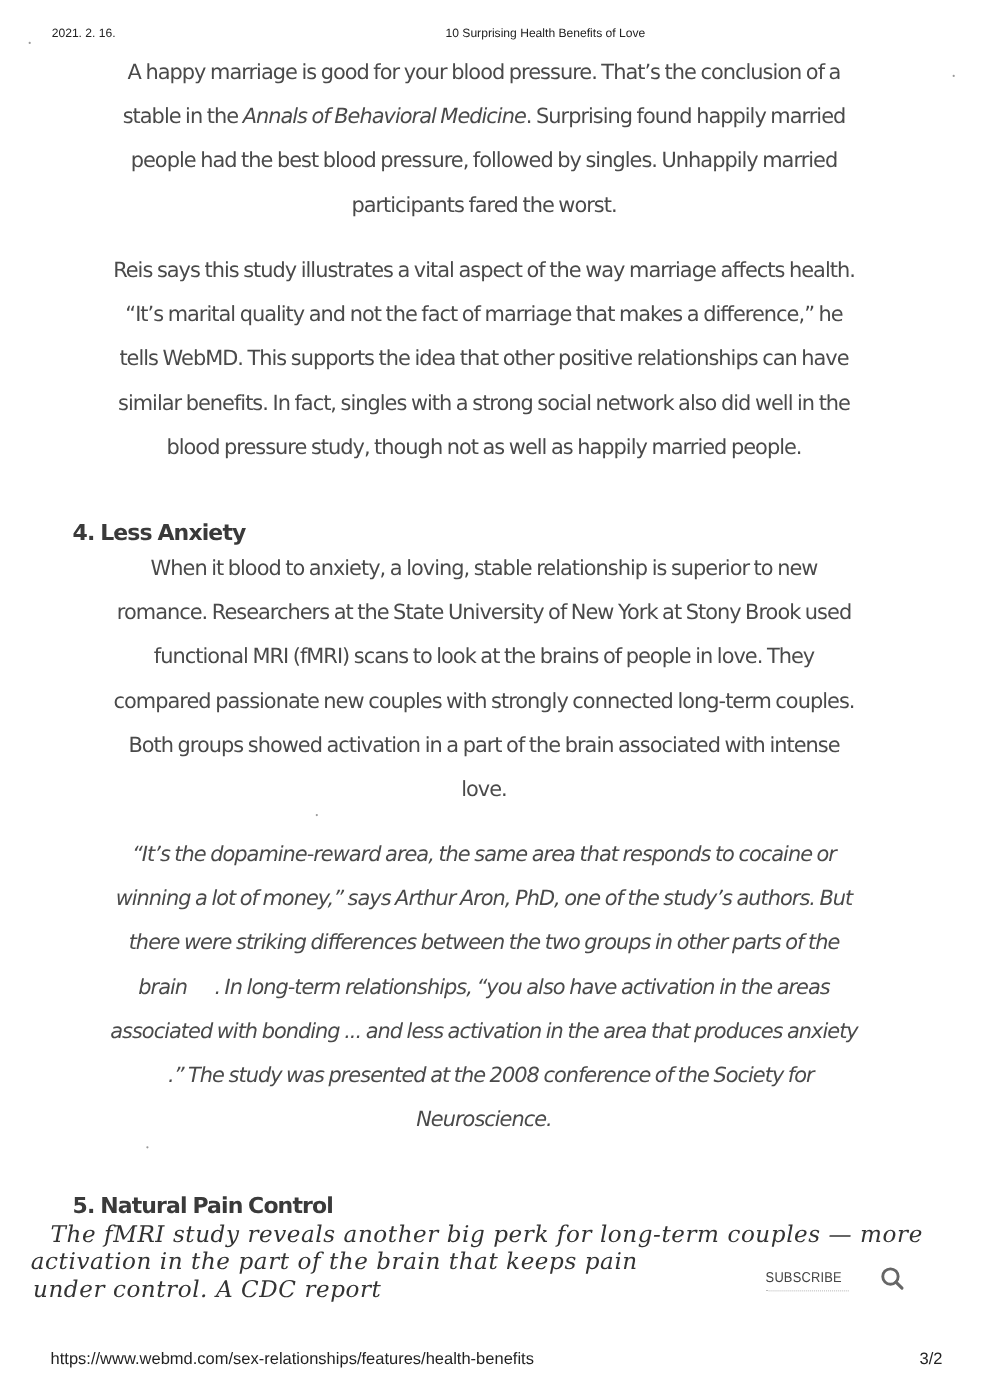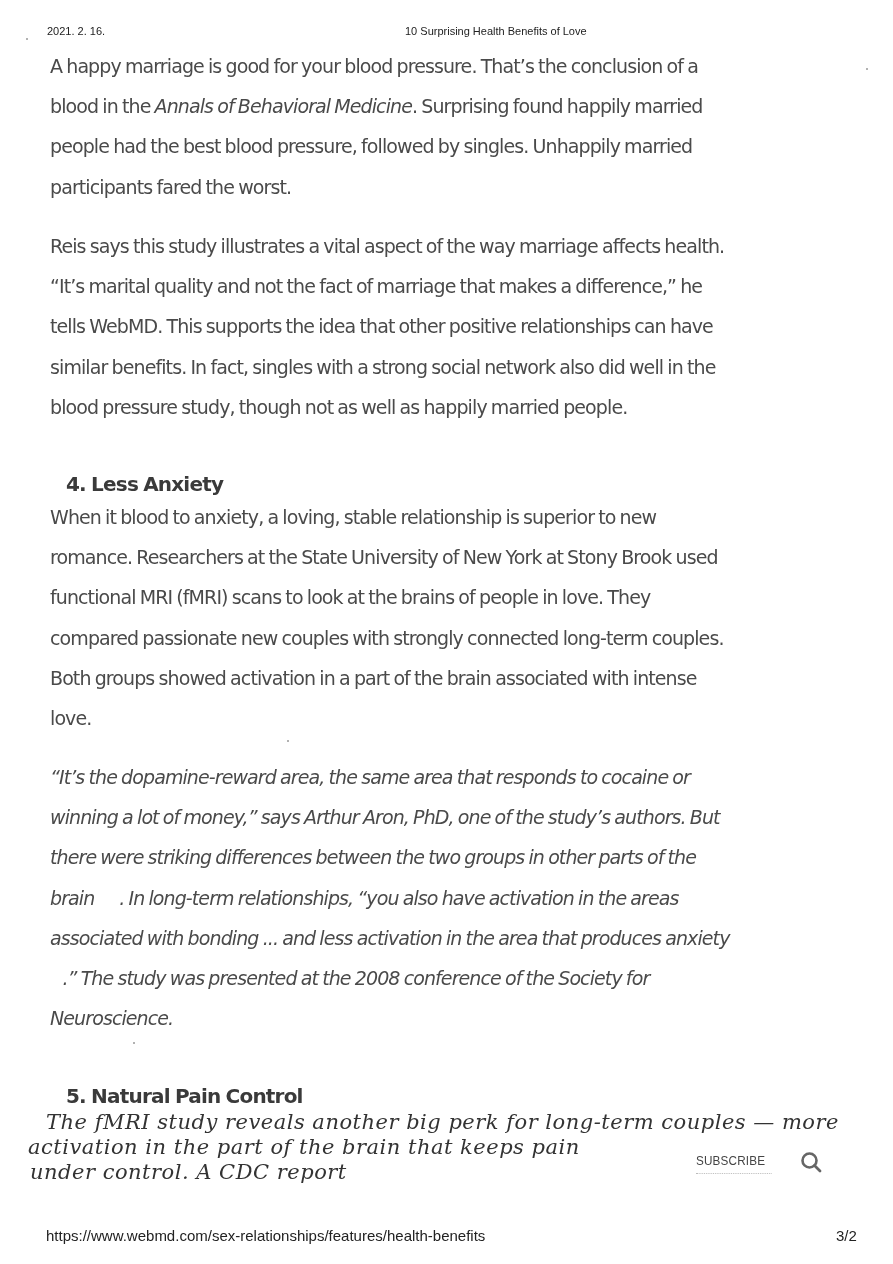--- a/index.html
+++ b/index.html
@@ -69,20 +69,21 @@
       color: #3a3a3a;
       letter-spacing: -0.8px;
       line-height: 36px;
     }
     .article em {
       font-style: italic;
     }
     .line {
       display: block;
       white-space: nowrap;
+      text-align: center;
     }
     .handwriting {
       position: absolute;
       left: 28px;
       top: 1110px;
       width: 820px;
       font-family: "DejaVu Serif", serif;
       font-style: italic;
       font-size: 21px;
       color: #333;
@@ -149,21 +150,21 @@
 </div>
 
 <span class="speck" style="left:26px;top:38px;"></span>
 <span class="speck" style="left:866px;top:68px;"></span>
 <span class="speck" style="left:287px;top:740px;"></span>
 <span class="speck" style="left:133px;top:1042px;"></span>
 
 <div class="article">
   <p class="p1">
     <span class="line">A happy marriage is good for your blood pressure. That’s the conclusion of a</span>
-    <span class="line"><span>blood in the </span><em>Annals of Behavioral Medicine</em><span>. Surprising found happily married</span></span>
+    <span class="line"><span>stable in the </span><em>Annals of Behavioral Medicine</em><span>. Surprising found happily married</span></span>
     <span class="line">people had the best blood pressure, followed by singles. Unhappily married</span>
     <span class="line">participants fared the worst.</span>
   </p>
 
   <p class="p2">
     <span class="line">Reis says this study illustrates a vital aspect of the way marriage affects health.</span>
     <span class="line">“It’s marital quality and not the fact of marriage that makes a difference,” he</span>
     <span class="line">tells WebMD. This supports the idea that other positive relationships can have</span>
     <span class="line">similar benefits. In fact, singles with a strong social network also did well in the</span>
     <span class="line">blood pressure study, though not as well as happily married people.</span>

